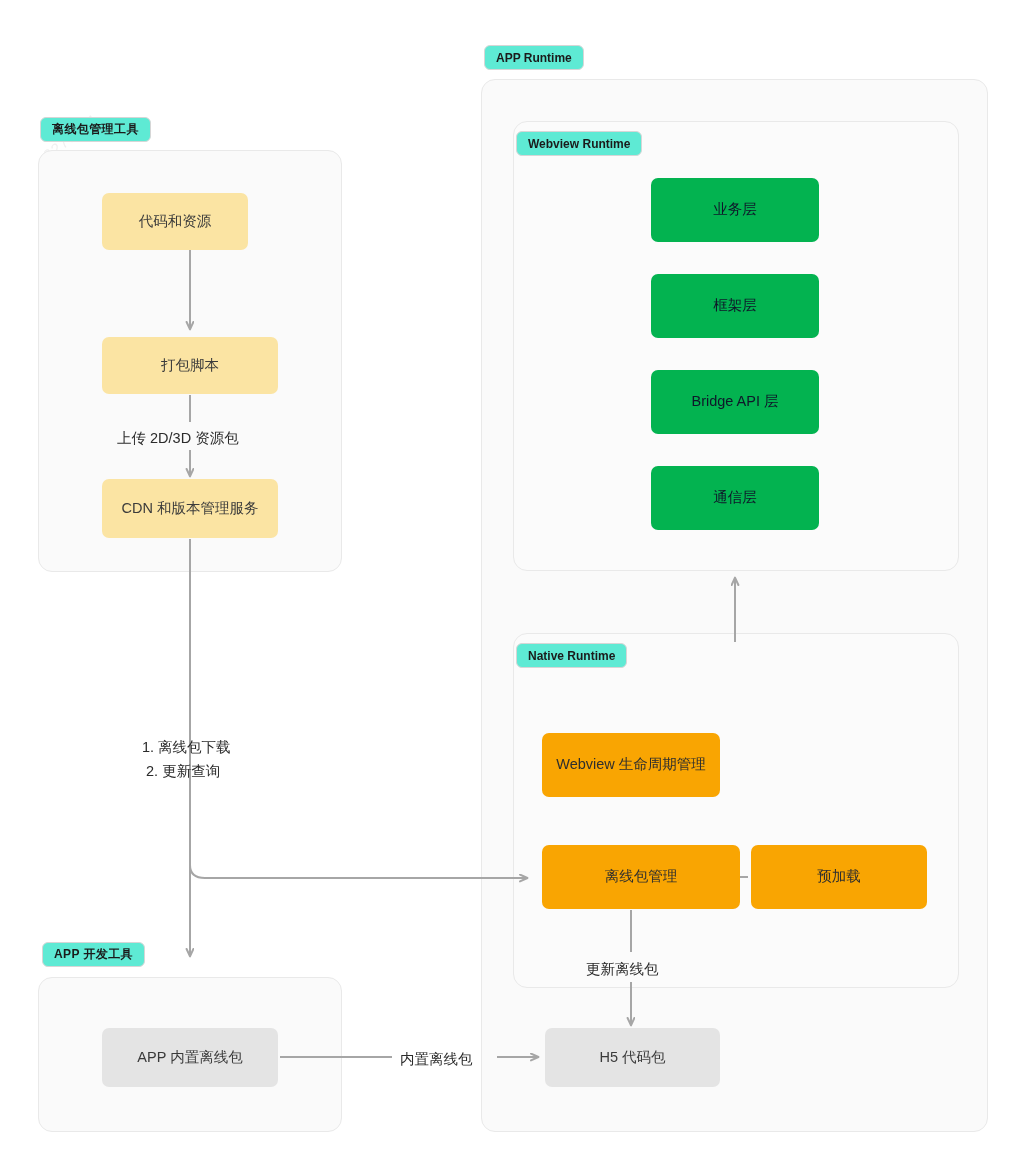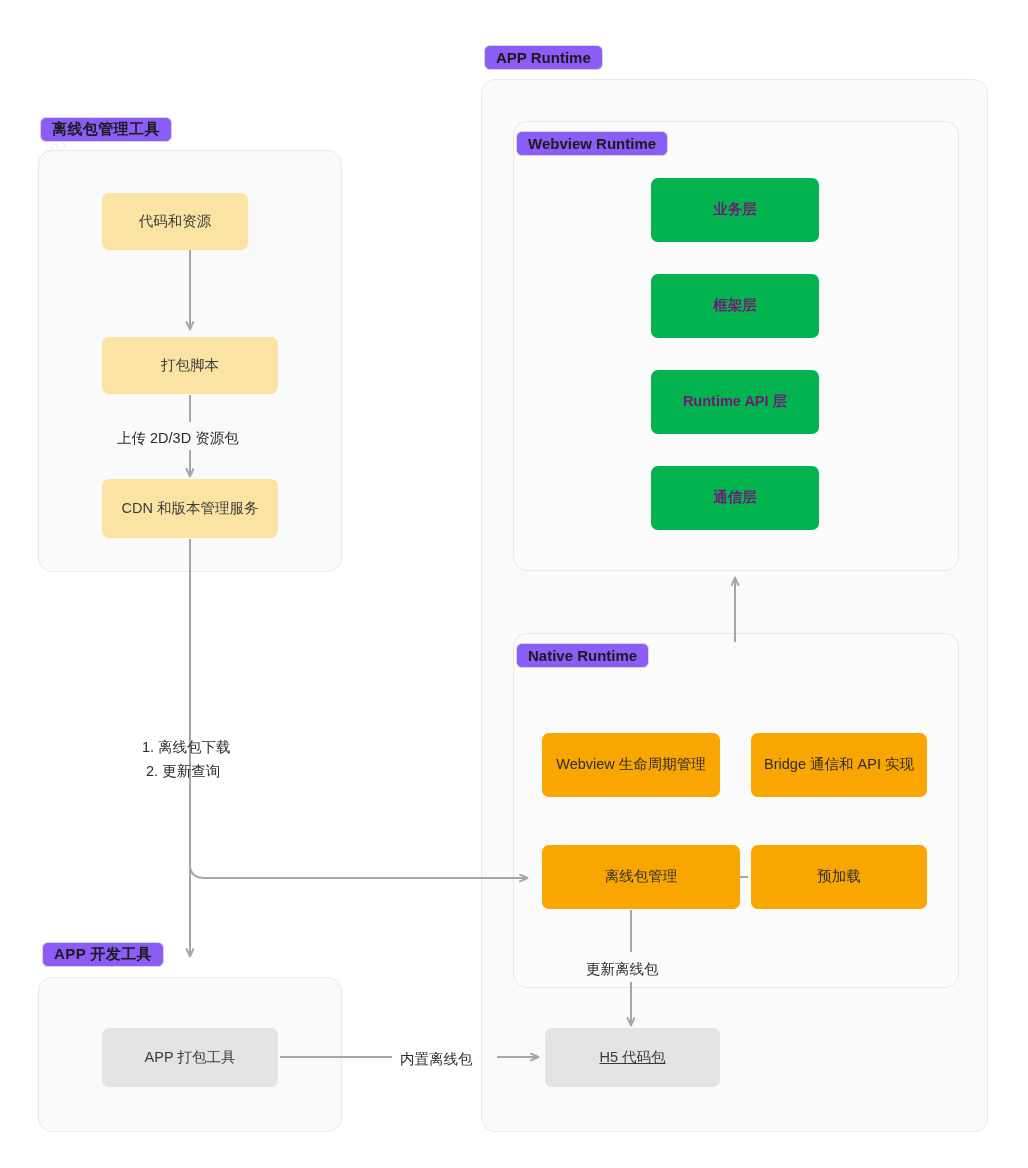--- a/index.html
+++ b/index.html
@@ -43,23 +43,23 @@
 
   
   .pill {
     position: absolute;
     display: inline-flex;
     align-items: center;
     height: 25px;
     padding: 0 11px;
     border: 1px solid #d6d6d6;
     border-radius: 6px;
-    background: #8b5cf6;
+    background: #5eead4;
     color: #1b1b1b;
-    font-size: 15px;
+    font-size: 12px;
     font-weight: 700;
     white-space: nowrap;
     box-sizing: border-box;
     z-index: 6;
   }
   .pill.cn { font-weight: 600; letter-spacing: .4px; }
 
   
   .node {
     position: absolute;
@@ -68,21 +68,21 @@
     justify-content: center;
     text-align: center;
     box-sizing: border-box;
     border-radius: 7px;
     font-size: 14.5px;
     line-height: 1.5;
     padding: 4px 8px;
     z-index: 4;
   }
   .node.yellow { background: #fbe4a3; color: #3b3b3b; }
-  .node.green  { background: #03b350; color: #701a75; font-weight: bold; }
+  .node.green  { background: #03b350; color: #0f172a; }
   .node.orange { background: #f9a502; color: #2e2e2e; }
   .node.grey   { background: #e4e4e4; color: #3a3a3a; }
 
   
   .elabel {
     position: absolute;
     color: #2b2b2b;
     font-size: 14.5px;
     line-height: 1.65;
     white-space: pre;
@@ -147,34 +147,33 @@
  2. 更新查询</div>
 
   <div class="pill" style="left:484px; top:45px;">APP Runtime</div>
   <div class="group" style="left:481px; top:79px; width:507px; height:1053px;"></div>
 
   <div class="pill" style="left:516px; top:131px;text-align:right;">Webview Runtime</div>
   <div class="group plain" style="left:513px; top:121px; width:446px; height:450px;"></div>
 
   <div class="node green" style="left:651px; top:178px; width:168px; height:64px;">业务层</div>
   <div class="node green" style="left:651px; top:274px; width:168px; height:64px;">框架层</div>
-  <div class="node green" style="left:651px; top:370px; width:168px; height:64px;">Runtime API 层</div>
+  <div class="node green" style="left:651px; top:370px; width:168px; height:64px;">Bridge API 层</div>
   <div class="node green" style="left:651px; top:466px; width:168px; height:64px;">通信层</div>
 
   <div class="pill" style="left:516px; top:643px;">Native Runtime</div>
   <div class="group plain" style="left:513px; top:633px; width:446px; height:355px;"></div>
 
   <div class="node orange" style="left:542px; top:733px; width:178px; height:64px;">Webview 生命周期管理</div>
-  <div class="node orange" style="left:751px; top:733px; width:176px; height:64px;">Bridge 通信和 API 实现</div>
   <div class="node orange" style="left:542px; top:845px; width:198px; height:64px;">离线包管理</div>
   <div class="node orange" style="left:751px; top:845px; width:176px; height:64px;">预加载</div>
 
   <div class="elabel" style="left:586px; top:958px;">更新离线包</div>
 
   <div class="pill cn" style="left:42px; top:942px;">APP 开发工具</div>
   <div class="group" style="left:38px; top:977px; width:304px; height:155px;"></div>
 
-  <div class="node grey" style="left:102px; top:1028px; width:176px; height:59px;">APP 打包工具</div>
-  <div class="node grey" style="left:545px; top:1028px; width:175px; height:59px;text-decoration:underline;">H5 代码包</div>
+  <div class="node grey" style="left:102px; top:1028px; width:176px; height:59px;">APP 内置离线包</div>
+  <div class="node grey" style="left:545px; top:1028px; width:175px; height:59px;">H5 代码包</div>
 
   <div class="elabel" style="left:400px; top:1048px;">内置离线包</div>
 
 </div>
 
 </body></html>

